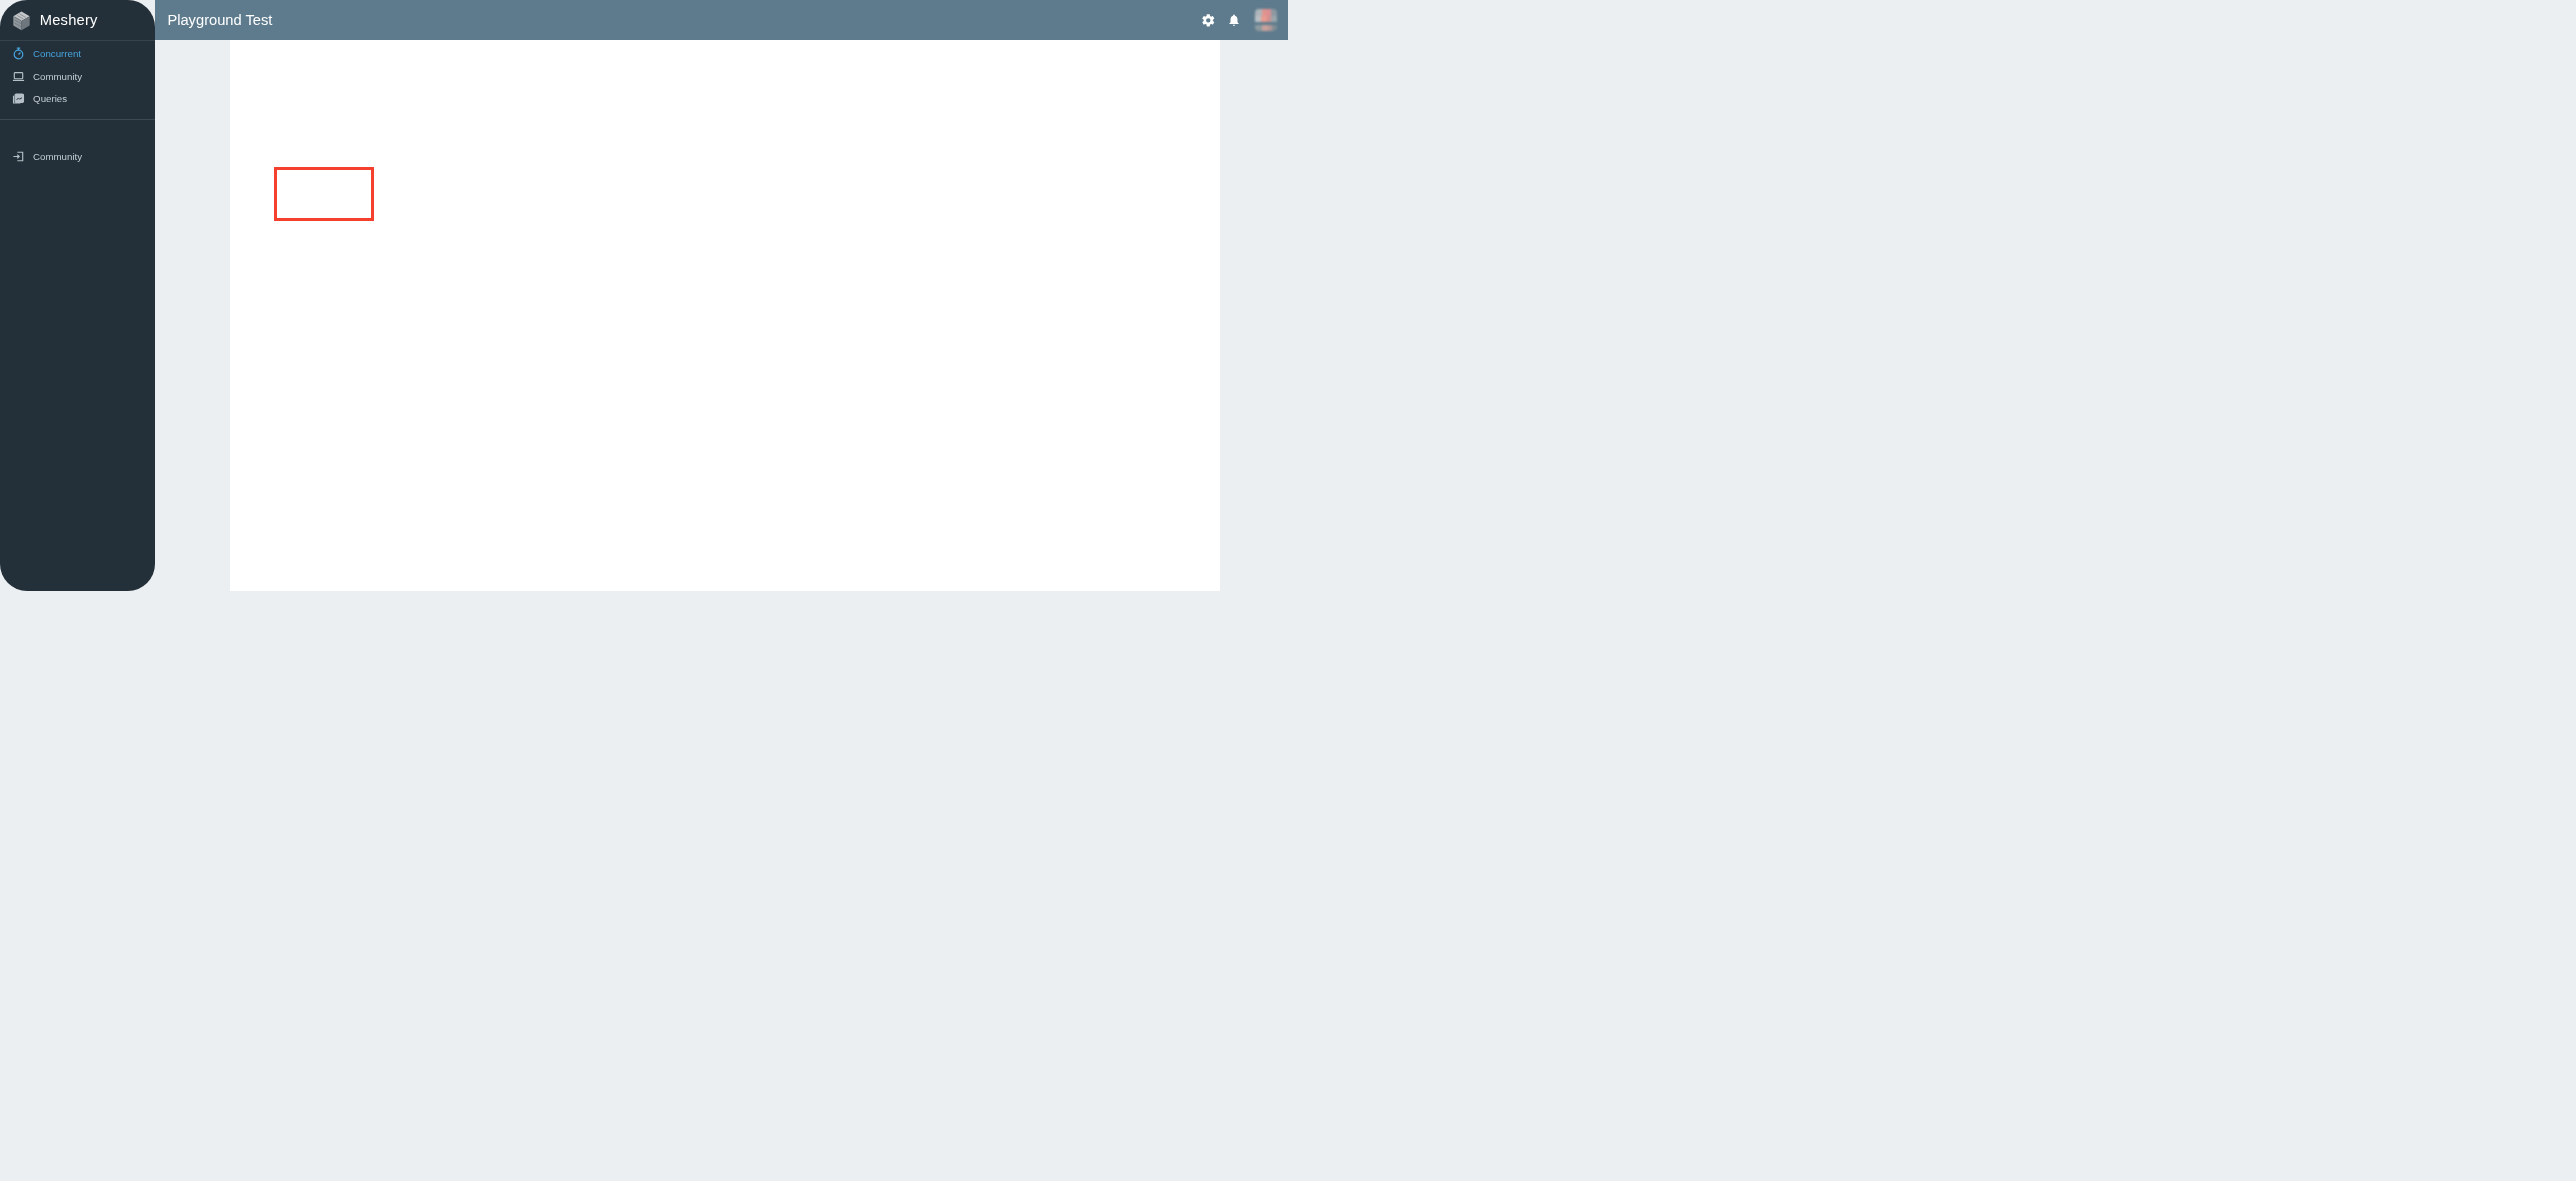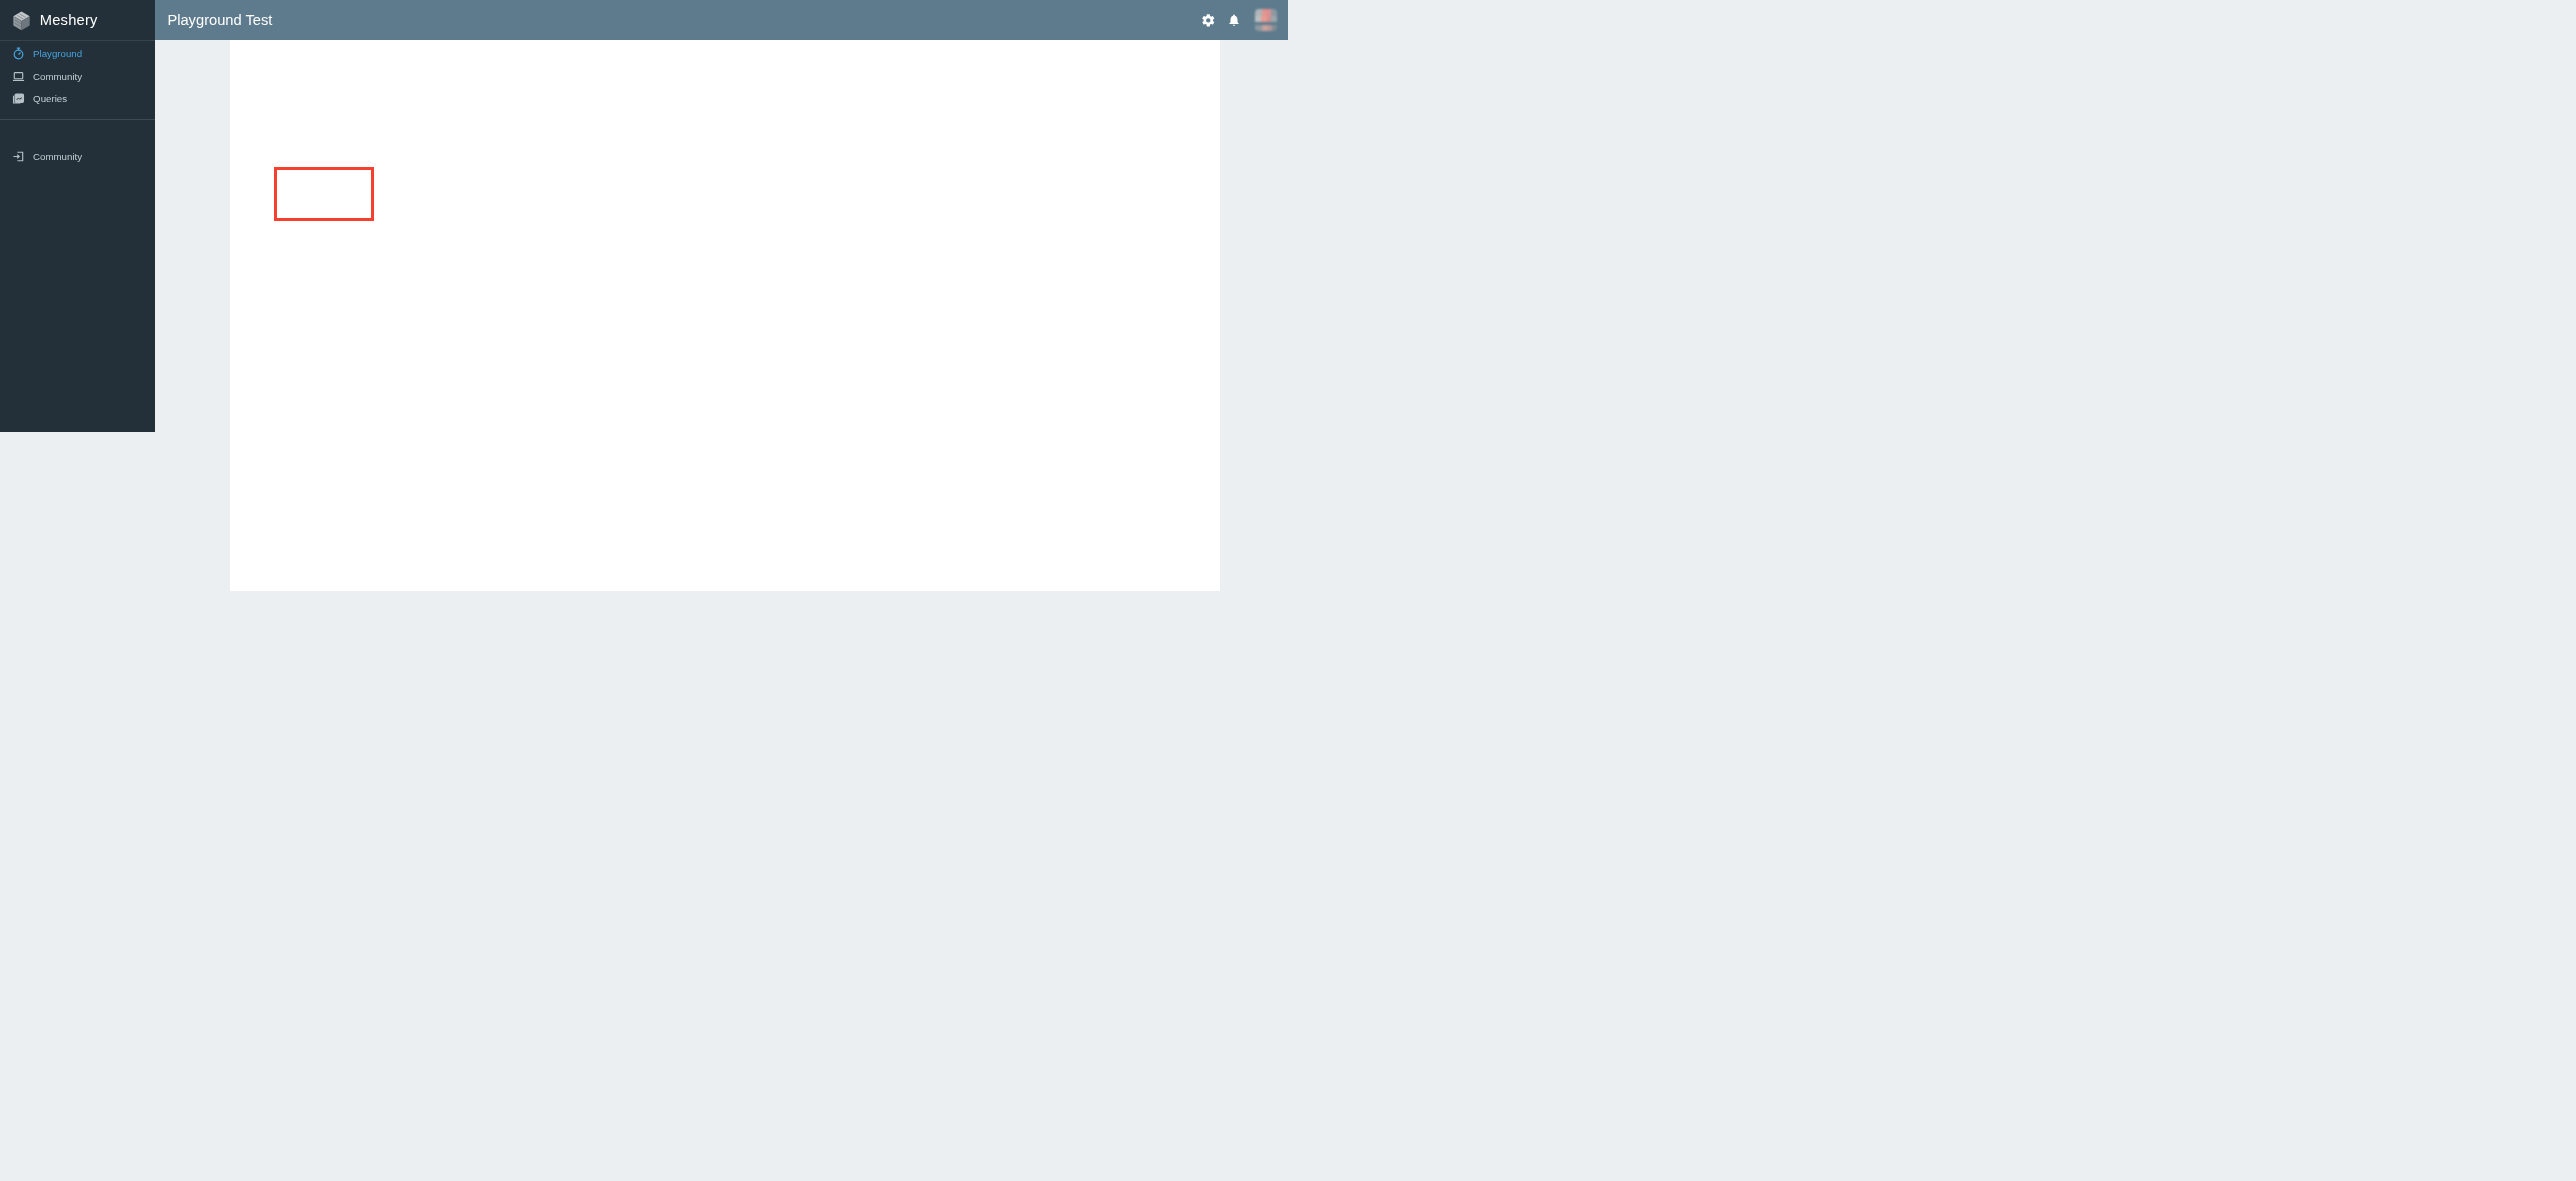--- a/index.html
+++ b/index.html
@@ -1,18 +1,18 @@
 <!DOCTYPE html>
 <html style="font-size:12.4px"><head>
 <meta charset="utf-8">
 <style>
   html,body{margin:0;padding:0;background:#eceff1;font-family:"Liberation Sans",sans-serif;}
   .stage{position:relative;width:1288px;height:591px;overflow:hidden;background:#eceff1;}
   
-  .sidebar{position:absolute;left:0;top:0;width:155px;height:432px;background:#243039;z-index:5;}
+  .sidebar{position:absolute;left:0;top:0;width:155px;height:591px;background:#243039;z-index:5;border-radius:27px;}
   .logo-row{height:40px;display:flex;align-items:center;padding-left:11px;border-bottom:0.8px solid rgba(255,255,255,.09);}
   .logo-row .logo-text{color:#fff;font-size:14.7px;margin-left:7.8px;letter-spacing:0.2px;}
   .nav{padding-top:1.6px;}
   .nav-item{height:22.5px;display:flex;align-items:center;padding-left:11.6px;color:#c3ced4;font-size:9.7px;cursor:pointer;}
   .nav-item .ni-icon{width:13px;height:13px;margin-right:8.5px;display:inline-flex;}
   .nav-item.active{color:#46a3de;}
   .nav-divider{border-top:0.8px solid rgba(255,255,255,.12);margin-top:9.3px;}
   .nav-bottom{margin-top:25px;}
   
   .header{position:absolute;left:155px;top:0;width:1133px;height:40px;background:#5d7b8d;display:flex;align-items:center;z-index:4;}
@@ -67,21 +67,21 @@
       <span class="logo-text">Meshery</span>
     </div>
     <div class="nav">
       <div class="nav-item active">
         <span class="ni-icon">
           <svg width="13" height="13" viewBox="0 0 17 17" fill="none" stroke="#46a3de" stroke-width="1.6">
             <circle cx="8.5" cy="9.8" r="5.6"></circle>
             <path d="M6.3 1.6h4.4M8.5 1.6v2.4M8.5 9.8l2.6-2.6"></path>
           </svg>
         </span>
-        <span>Playground</span>
+        <span>Concurrent</span>
       </div>
       <div class="nav-item">
         <span class="ni-icon">
           <svg width="13" height="13" viewBox="0 0 17 17" fill="none" stroke="#b4c0c6" stroke-width="1.5">
             <rect x="3" y="3.4" width="11" height="8" rx="1"></rect>
             <path d="M1.2 13.6h14.6"></path>
           </svg>
         </span>
         <span>Community</span>
       </div>

